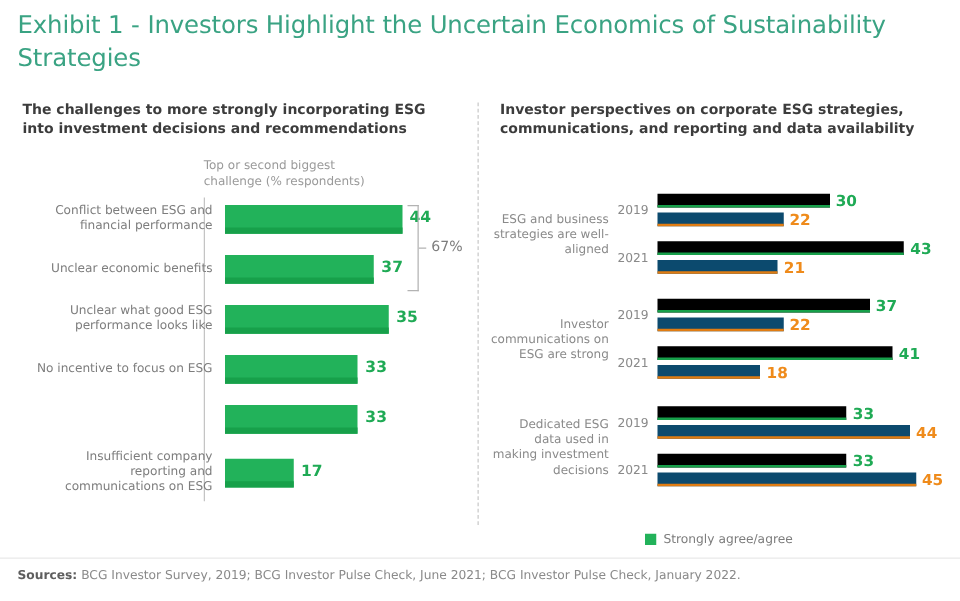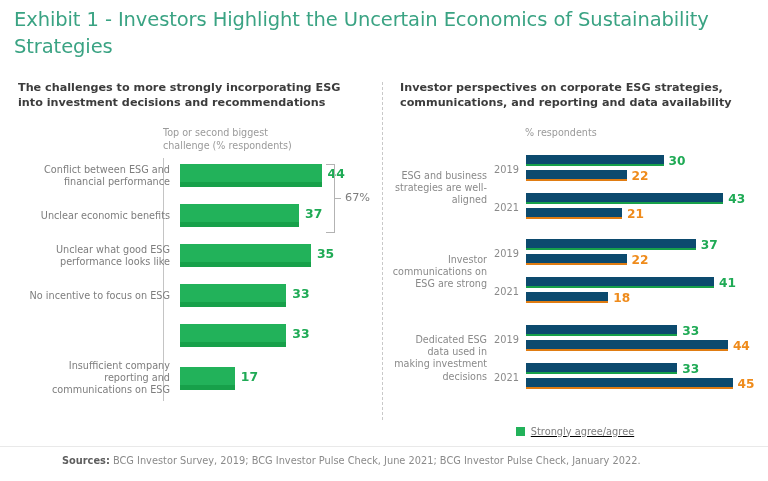--- a/index.html
+++ b/index.html
@@ -83,50 +83,50 @@
     top:50%;transform:translateY(-50%);
   }
   .ryear{
     position:absolute;left:112px;width:36px;text-align:left;
     font-size:9.8px;color:#8a8a8a;
     top:50%;transform:translateY(-50%);
   }
   .rsub{position:absolute;left:0;width:386px;height:34px;}
   .rbar-wrap{position:absolute;left:143.5px;height:11px;}
   .rbar{
-    height:100%;background:#0c4a6e;
+    height:100%;background:#000000;
     border-bottom:2px solid #17a04a;box-sizing:border-box;
   }
   .rbar.orange{background:#0c4a6e;border-bottom-color:#e07c12;}
   .rval{
     position:absolute;left:100%;top:50%;transform:translateY(-50%);
     margin-left:5px;font-size:12.2px;font-weight:bold;color:#1faa55;
     white-space:nowrap;
   }
   .rval.orange{color:#ef8b1b;}
 
   
   #legend{
     position:absolute;left:382px;top:421px;width:386px;height:20px;
-    display:flex;justify-content:center;gap:38px;align-items:center;text-decoration:underline;
+    display:flex;justify-content:center;gap:38px;align-items:center;
   }
   .leg{display:flex;align-items:center;gap:6px;}
   .swatch{width:9px;height:9px;background:#22b25a;display:inline-block;}
   .swatch.orange{background:#f6921e;}
   .leg-label{font-size:9.8px;color:#7d7d7d;}
 
   
   #footer-rule{
     position:absolute;left:0;top:446px;width:768px;height:1px;background:#e9e9e9;
   }
   #sources{
     position:absolute;left:14px;top:455px;width:740px;
     font-size:9.8px;color:#8a8a8a;
   }
-  #sources b{color:#5e5e5e;margin-left:48px;}
+  #sources b{color:#5e5e5e;}
 </style>
 </head>
 <body>
 
 <div id="page">
 
   <div class="title">Exhibit 1 - Investors Highlight the Uncertain Economics of Sustainability Strategies</div>
 
   <div class="divider"></div>
 
@@ -188,21 +188,20 @@
         </div>
       </div>
     </div>
 
     <div id="bracket"></div>
     <div id="bracket-tick"></div>
     <div id="bracket-label">67%</div>
   </div>
 
   <div id="sub-right" class="panel-sub">Investor perspectives on corporate ESG strategies, communications, and reporting and data availability</div>
-  <div id="note-right" class="axis-note">% respondents</div>
 
   <div id="right-chart">
 
     <div class="rgroup" style="top:152px;height:73px">
       <div class="gcat">ESG and business strategies are well-aligned</div>
 
       <div class="rsub" style="top:0px">
         <div class="ryear">2019</div>
         <div class="rbar-wrap" style="top:3px;width:138px">
           <div class="rbar">

